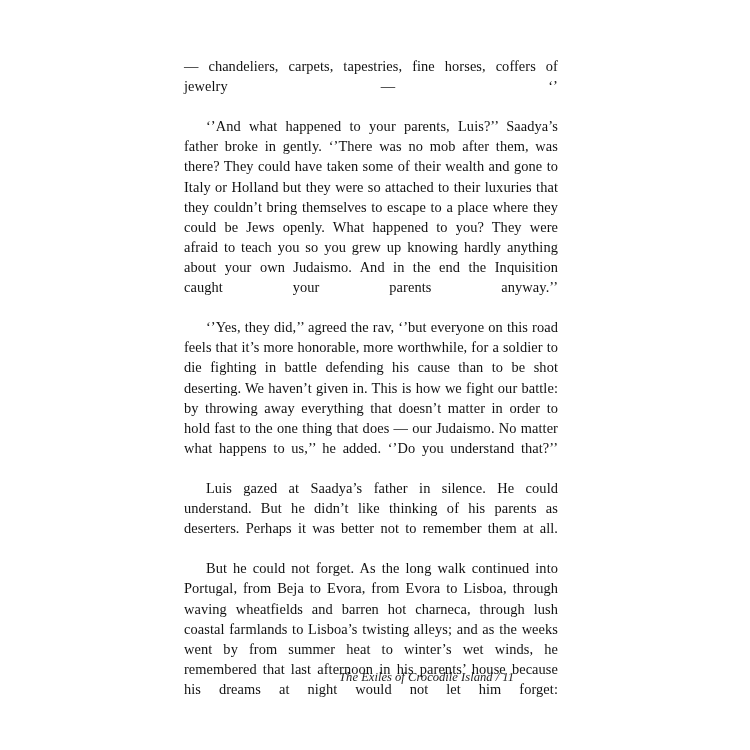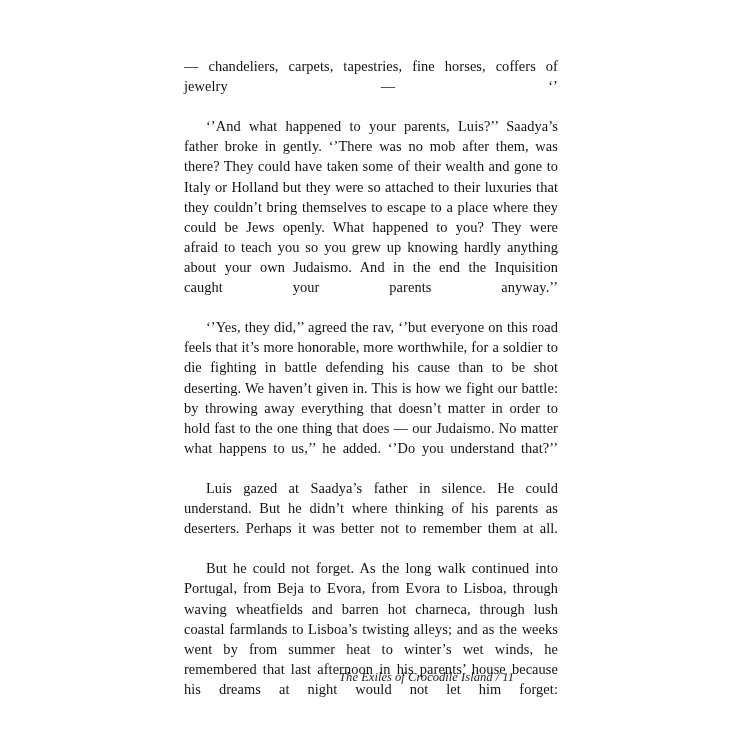--- a/index.html
+++ b/index.html
@@ -76,21 +76,21 @@
 
   <div class="text-block">
 
     <p class="para noindent">— chandeliers, carpets, tapestries, fine horses, coffers of jewelry — ‘’</p>
 
     <p class="para indent">‘’And what happened to your parents, Luis?’’ Saadya’s father broke in gently. ‘’There was no mob after them, was there? They could have taken some of their wealth and gone to Italy or Holland but they were so attached to their luxuries that they couldn’t bring themselves to escape to a place where they could be Jews openly. What happened to you? They were afraid to teach you so you grew up knowing hardly anything about your own Judaismo. And in the end the Inquisition caught your parents anyway.’’</p>
 
 
     <p class="para indent">‘’Yes, they did,’’ agreed the rav, ‘’but everyone on this road feels that it’s more honorable, more worthwhile, for a soldier to die fighting in battle defending his cause than to be shot deserting. We haven’t given in. This is how we fight our battle: by throwing away everything that doesn’t matter in order to hold fast to the one thing that does — our Judaismo. No matter what happens to us,’’ he added. ‘’Do you understand that?’’</p>
 
-    <p class="para indent">Luis gazed at Saadya’s father in silence. He could understand. But he didn’t where thinking of his parents as deserters. Perhaps it was better not to remember them at all.</p>
+    <p class="para indent">Luis gazed at Saadya’s father in silence. He could understand. But he didn’t like thinking of his parents as deserters. Perhaps it was better not to remember them at all.</p>
 
     <p class="para indent">But he could not forget. As the long walk continued into Portugal, from Beja to Evora, from Evora to Lisboa, through waving wheatfields and barren hot charneca, through lush coastal farmlands to Lisboa’s twisting alleys; and as the weeks went by from summer heat to winter’s wet winds, he remembered that last afternoon in his parents’ house because his dreams at night would not let him forget:</p>
 
   </div>
 
   <div class="footer">The Exiles of Crocodile Island / 11</div>
 
 </div>
 
 </body></html>

